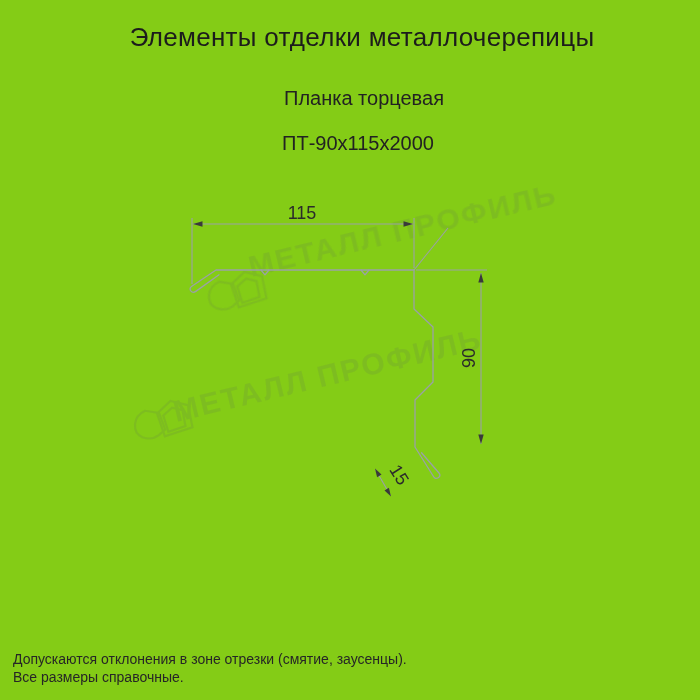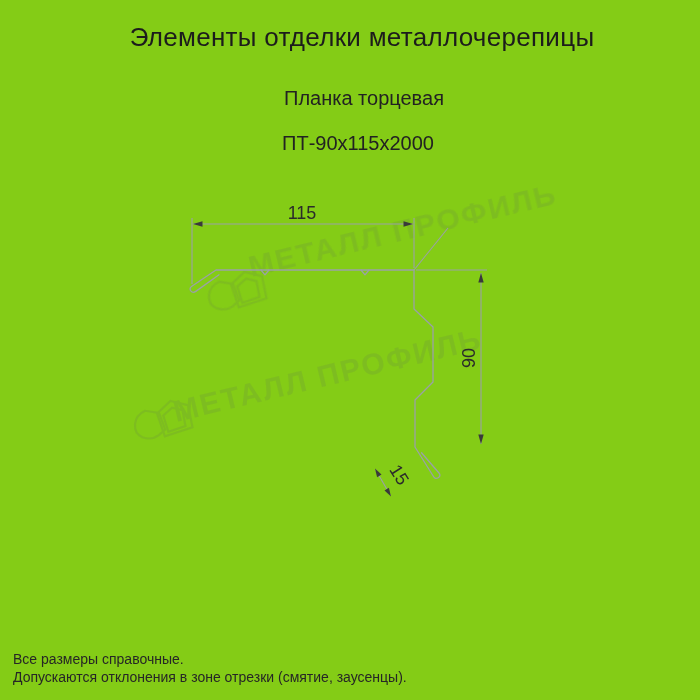--- a/index.html
+++ b/index.html
@@ -76,17 +76,17 @@
 
     <g fill="#2b2b2b">
       <text class="dim-text" x="302" y="219" text-anchor="middle">115</text>
       <text class="dim-text" transform="translate(475,358) rotate(-90)" text-anchor="middle" font-size="19">90</text>
       <text class="dim-text" transform="translate(394,478) rotate(58)" text-anchor="middle">15</text>
     </g>
   </svg>
 
 
   <div id="footer">
+    <div>Допускаются отклонения в зоне отрезки (смятие, заусенцы).</div>
     <div>Все размеры справочные.</div>
-    <div>Допускаются отклонения в зоне отрезки (смятие, заусенцы).</div>
   </div>
 
 </div>
 
 </body></html>

